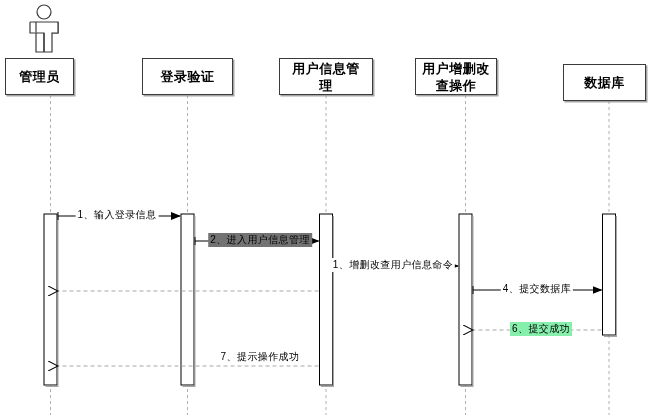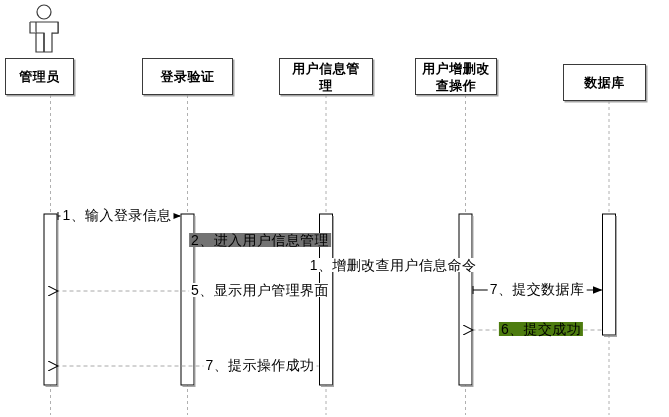--- a/index.html
+++ b/index.html
@@ -24,21 +24,21 @@
     font-weight:bold;
     line-height:17px;
     letter-spacing:0.5px;
     box-shadow:1.5px 1.5px 0 rgba(150,150,150,0.85);
   }
   .lifeline-box span { display:block; padding:0 3px; }
 
   .msg-label {
     position:absolute;
     color:#000000;
-    font-size:14px;
+    font-size:10px;
     line-height:14px;
     white-space:nowrap;
     background:transparent;
     letter-spacing:0.4px;
   }
   .msg-label.center { transform:translateX(-50%); }
 </style>
 </head>
 <body>
 
@@ -108,18 +108,17 @@
   <div class="lifeline-box" id="box-3" style="left: 415px; top: 58px; width: 82px; height: 37px;">
     <span>用户增删改<br>查操作</span>
   </div>
   <div class="lifeline-box" id="box-4" style="left: 563px; top: 58px; width: 83px; height: 37px; margin-top: 6px;">
     <span>数据库</span>
   </div>
 
   <div class="msg-label center" id="lbl-0" style="left: 117px; top: 208px; background: rgb(255, 255, 255); padding: 0px 2px;">1、输入登录信息</div>
   <div class="msg-label center" id="lbl-1" style="left: 260px; top: 233px; background: #737373; padding: 0px 2px;">2、进入用户信息管理</div>
   <div class="msg-label center" id="lbl-2" style="left: 393px; top: 258px; background: rgb(255, 255, 255); padding: 0px 2px;">1、增删改查用户信息命令</div>
-  <div class="msg-label center" id="lbl-3" style="left: 537px; top: 282px; background: rgb(255, 255, 255); padding: 0px 2px;">7、提交数据库</div>
-  <div class="msg-label center" id="lbl-4" style="left: 260px; top: 283px; background: rgb(255, 255, 255); padding: 0px 2px;">5、显示用户管理界面</div>
-  <div class="msg-label center" id="lbl-5" style="left: 541px; top: 322px; background: #4d7c0f; padding: 0px 2px;">6、提交成功</div>
-  <div class="msg-label center" id="lbl-6" style="left: 260px; top: 358px; background: rgb(255, 255, 255); padding: 0px 2px;">7、提示操作成功</div>
+  <div class="msg-label center" id="lbl-3" style="left: 537px; top: 282px; background: rgb(255, 255, 255); padding: 0px 2px;">4、提交数据库</div>
+  <div class="msg-label center" id="lbl-5" style="left: 541px; top: 322px; background: #86efac; padding: 0px 2px;">6、提交成功</div>
+  <div class="msg-label center" id="lbl-6" style="left: 260px; top: 350px; background: rgb(255, 255, 255); padding: 0px 2px;">7、提示操作成功</div>
 
 </div>
 
 </body></html>

